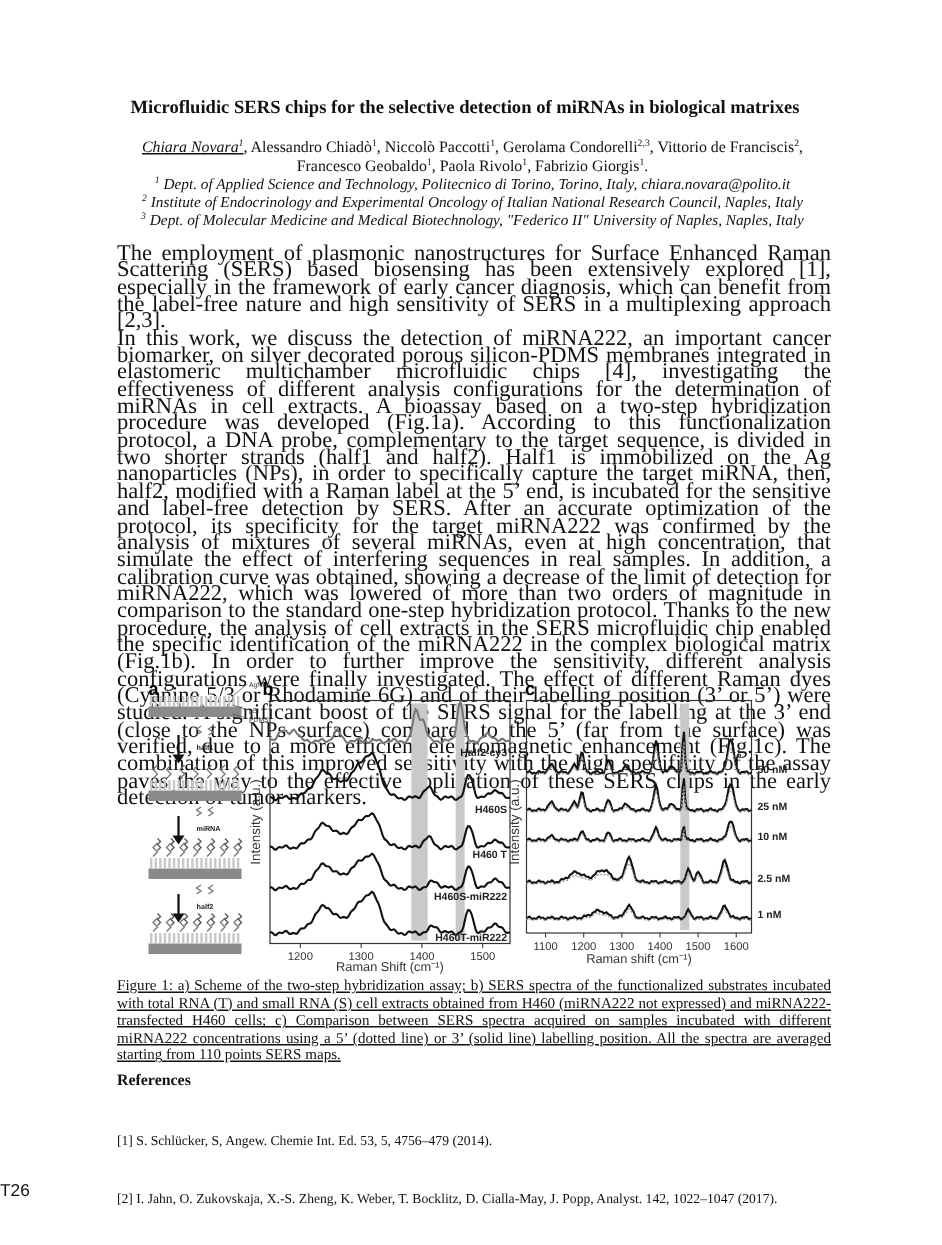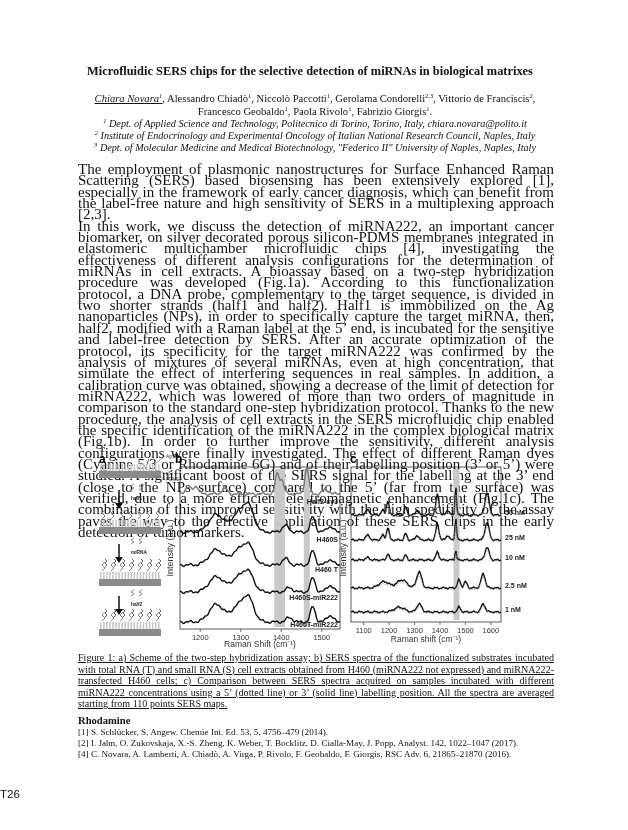--- a/index.html
+++ b/index.html
@@ -14,21 +14,21 @@
          font-size: 10.2px; line-height: 12.5px; }
   sup { font-size: 6.5px; vertical-align: 4px; line-height: 0; }
   .abstract { position: absolute; left: 78px; width: 476px; top: 164px; font-size: 15px;
               line-height: 11.35px; text-align: justify; }
   .abstract p { margin: 0; }
   .fig { position: absolute; left: 95px; top: 452px; width: 450px; height: 198px; }
   .caption { position: absolute; left: 78px; width: 476px; top: 652px; font-size: 10.05px;
              line-height: 11.6px; text-align: justify; text-decoration: underline; }
   .refs-h { position: absolute; left: 78px; top: 715px; font-weight: bold; font-size: 10.6px; }
   .refs { position: absolute; left: 78px; top: 727px; font-size: 9.1px; line-height: 11.2px; width: 480px; }
-  .refs div { white-space: nowrap; }
+  .refs div { white-space: nowrap; margin-top: 28px; }
   .pagenum { position: absolute; left: 0; width: 628px; top: 788px; 
              font-family: "Liberation Sans", sans-serif; font-size: 11.5px; }
   svg text { font-family: "Liberation Sans", sans-serif; }
 </style>
 </head>
 <body>
 
 <div class="title">Microfluidic SERS chips for the selective detection of miRNAs in biological matrixes</div>
 
 <div class="authors">
@@ -265,20 +265,20 @@
           <line x1="395.8305084745763" y1="170" x2="395.8305084745763" y2="173" stroke="#333" stroke-width="0.7"></line>
           <text x="395.8305084745763" y="181" font-size="7.5" fill="#333" text-anchor="middle">1600</text>
         </g>
       <text x="331" y="190" font-size="8.5" fill="#333" text-anchor="middle">Raman shift (cm⁻¹)</text>
     </g>
   </svg>
 </div>
 
 <div class="caption">Figure 1: a) Scheme of the two-step hybridization assay; b) SERS spectra of the functionalized substrates incubated with total RNA (T) and small RNA (S) cell extracts obtained from H460 (miRNA222 not expressed) and miRNA222-transfected H460 cells; c) Comparison between SERS spectra acquired on samples incubated with different miRNA222 concentrations using a 5’ (dotted line) or 3’ (solid line) labelling position. All the spectra are averaged starting from 110 points SERS maps.</div>
 
-<div class="refs-h">Rhodamine</div>
+<div class="refs-h">References</div>
 <div class="refs">
   <div>[1] S. Schlücker, S, Angew. Chemie Int. Ed. 53, 5, 4756–479 (2014).</div>
   <div>[2] I. Jahn, O. Zukovskaja, X.-S. Zheng, K. Weber, T. Bocklitz, D. Cialla-May, J. Popp, Analyst. 142, 1022–1047 (2017).</div>
   <div>[4] C. Novara, A. Lamberti, A. Chiadò, A. Virga, P. Rivolo, F. Geobaldo, F. Giorgis, RSC Adv. 6, 21865–21870 (2016).</div>
 </div>
 
 <div class="pagenum">T26</div>
 
 </body></html>

